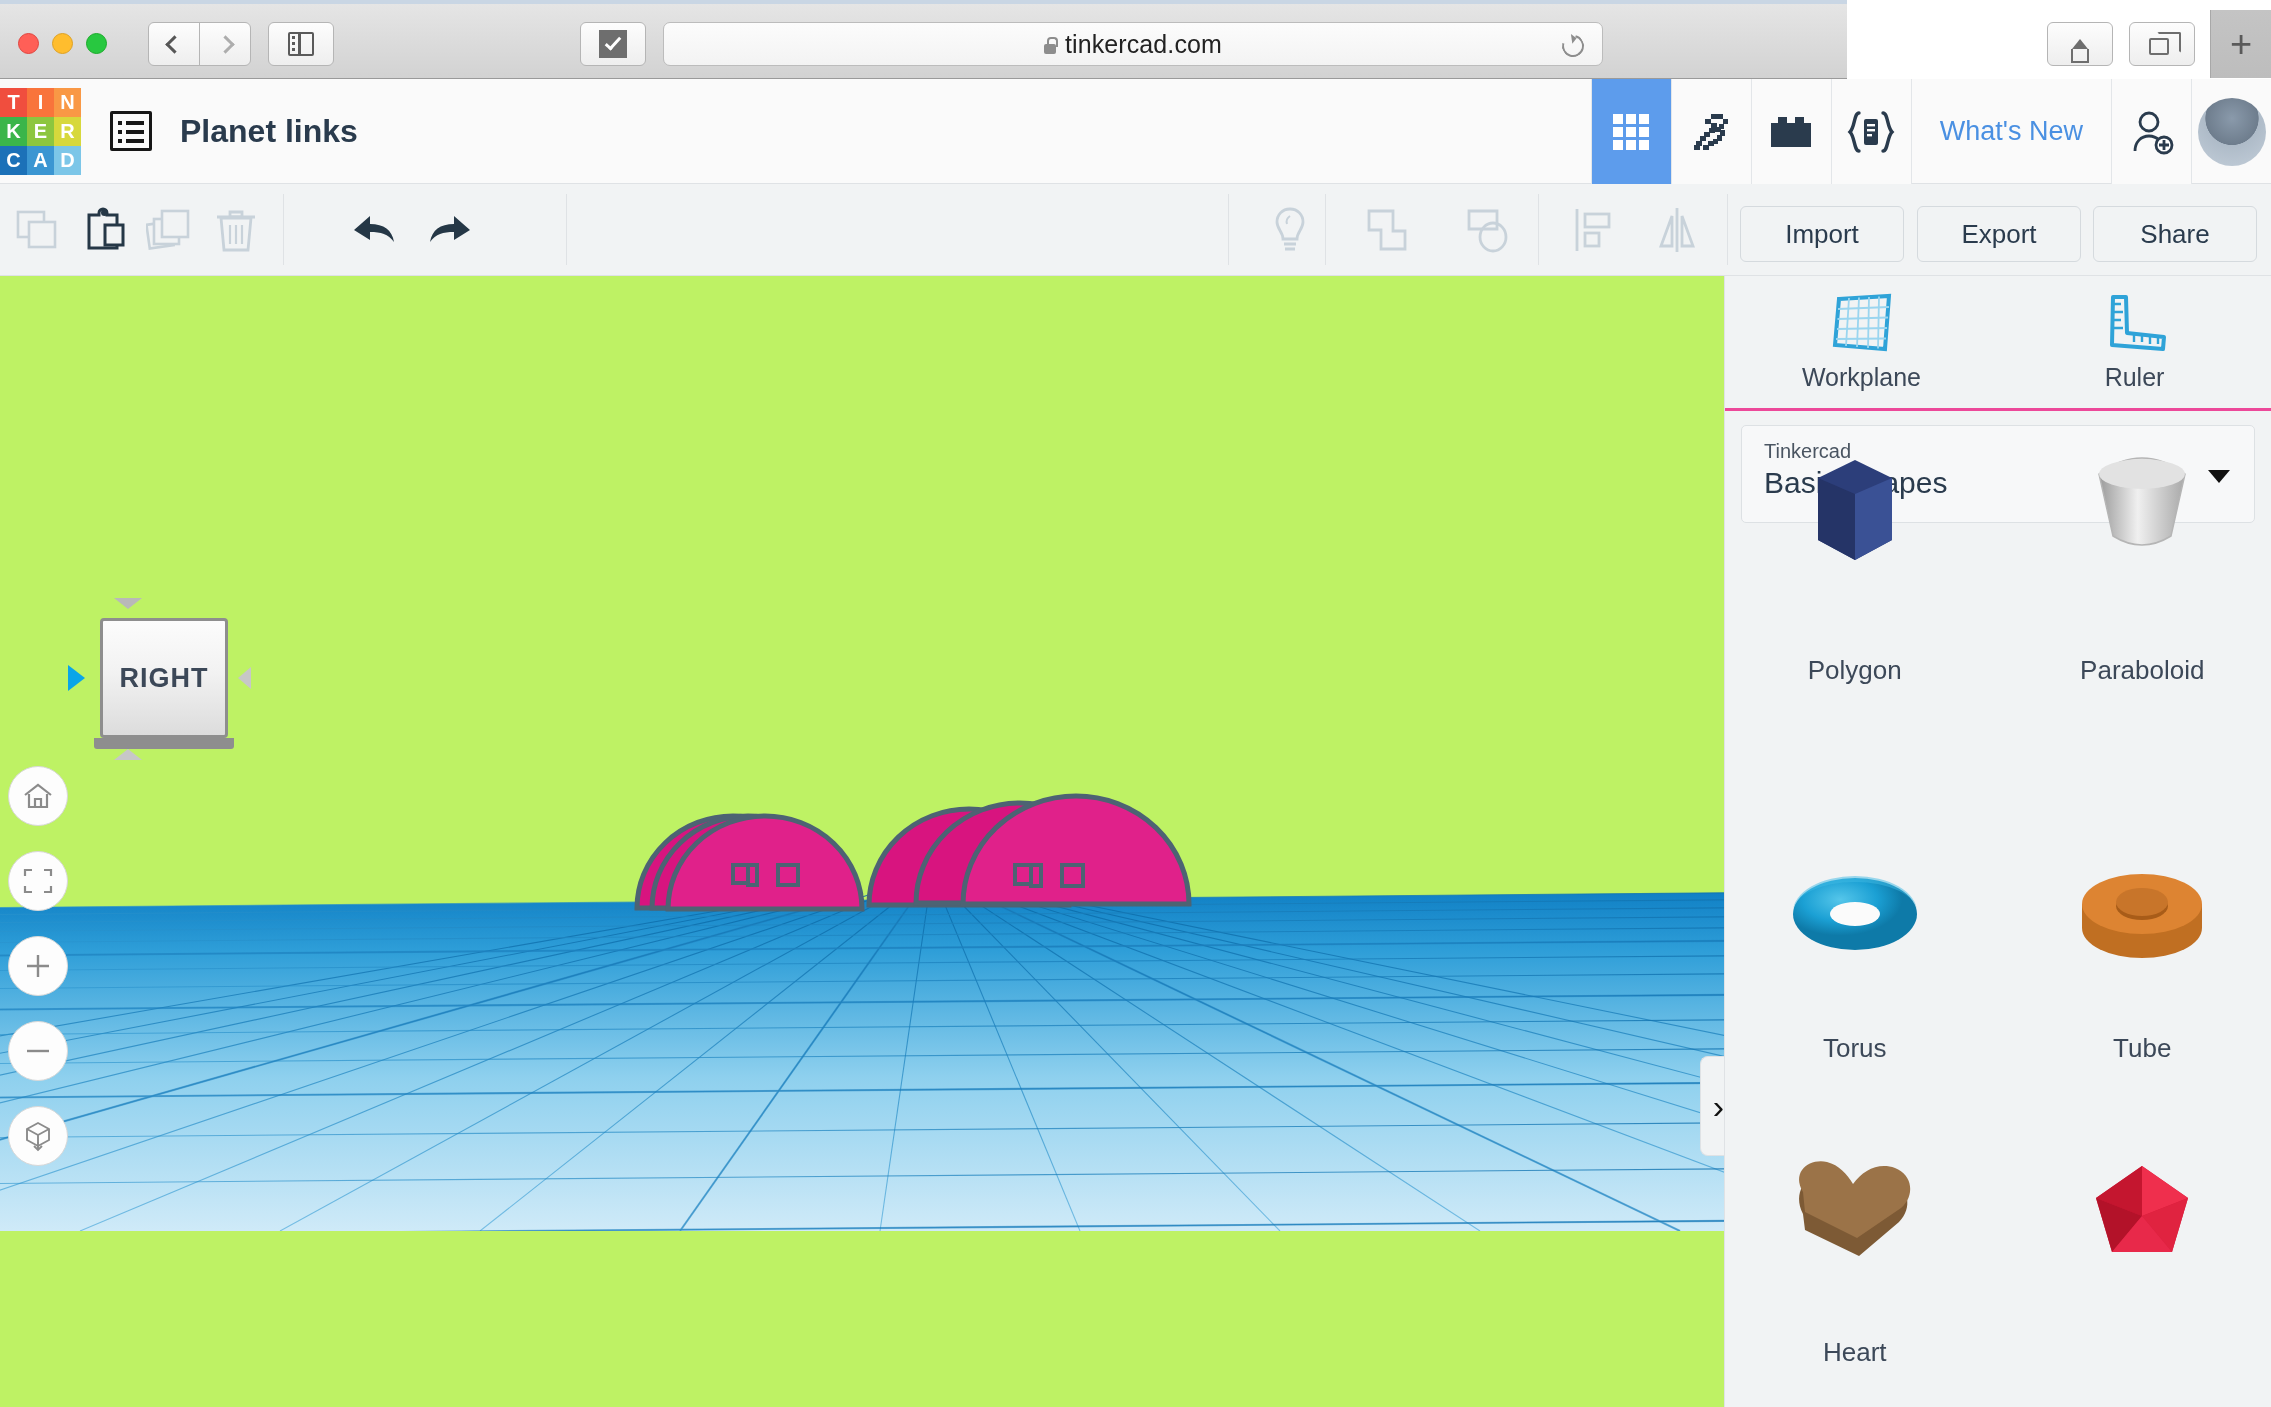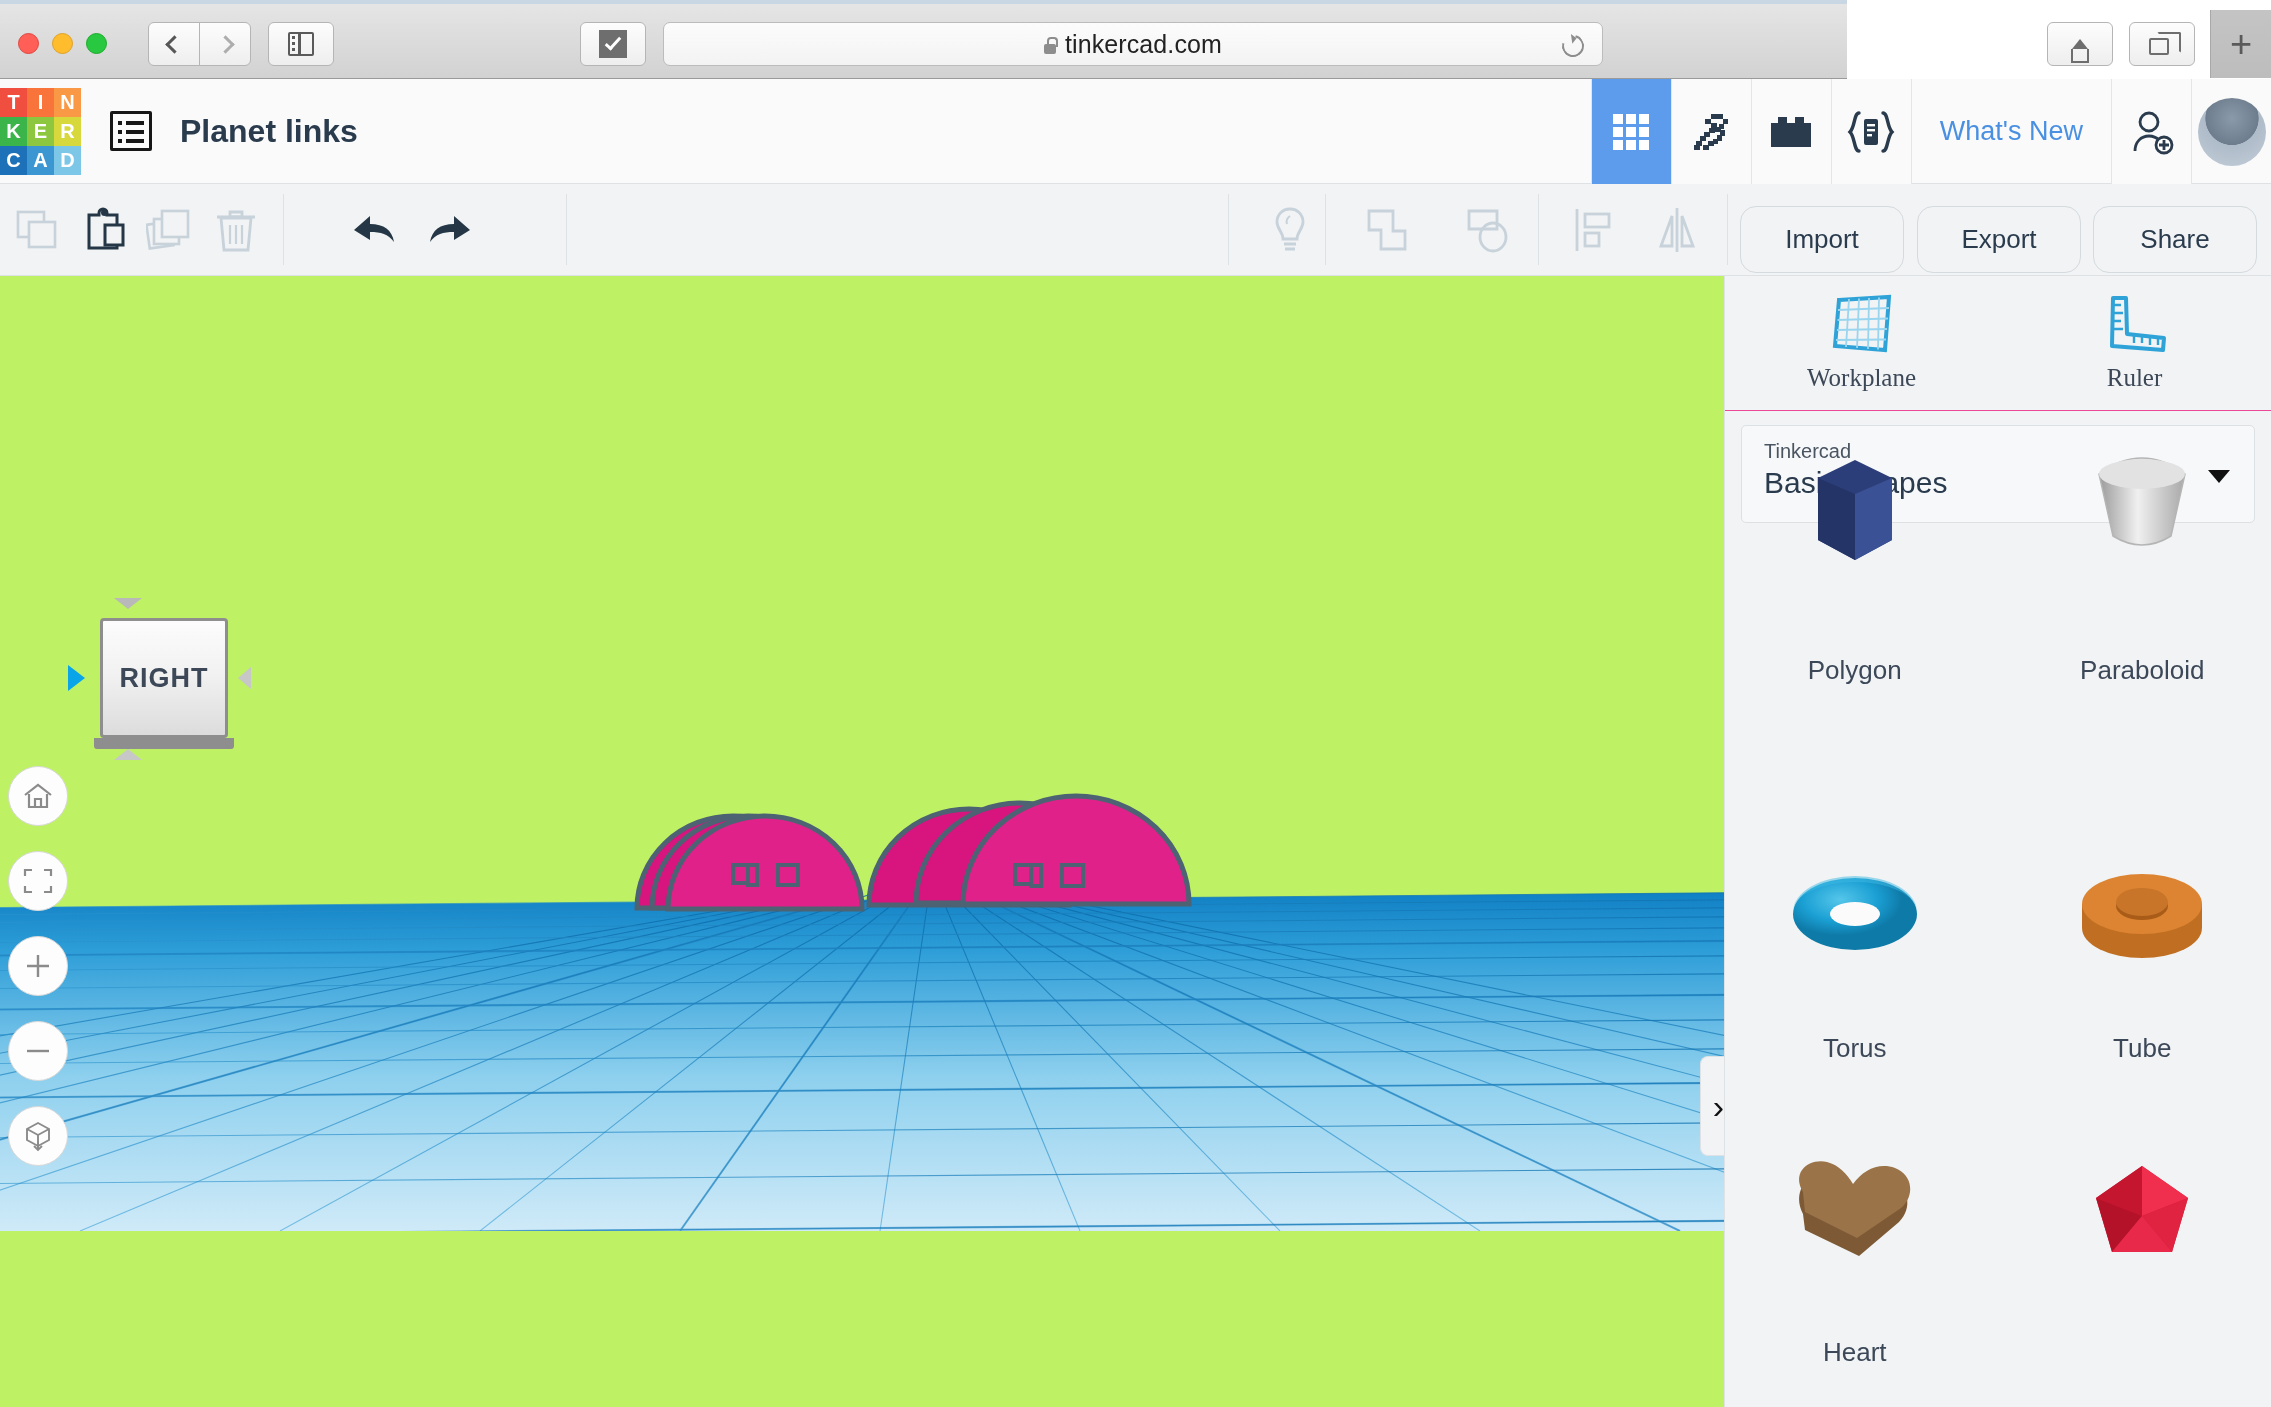--- a/index.html
+++ b/index.html
@@ -124,22 +124,22 @@
 
   
   .tc-toolbar {
     position:absolute; left:0; top:184px; width:2271px; height:92px;
     background:#f1f3f4; border-bottom:1px solid #dfe2e5;
   }
   .tb-item { position:absolute; top:0; height:91px; display:flex;align-items:center;justify-content:center;}
   .tb-div { position:absolute; top:10px; width:1px; height:71px; background:#dfe2e5;}
 
   .btn-pill {
-    position:absolute; top: 22px; height: 67px;
-    background:#f1f3f4; border:1px solid #d5dade; border-radius:16px;
+    position:absolute; top: 22px; height: 56px;
+    background:#f1f3f4; border:1px solid #d5dade; border-radius:6px;
     display:flex;align-items:center;justify-content:center;
     font-size: 26px; color:#2a3b4d;
   }
 
   
   .viewport { position:absolute; left:0; top:276px; width:1724px; height:1131px;
     background:#bef264; overflow:hidden; }
   .workplane { position:absolute; left:-420px; top:595px; width:2600px; height:360px; }
 
   .viewcube-wrap { position:absolute; left:48px; top:322px; width:150px; height:160px; }
@@ -165,21 +165,21 @@
   .collapse-handle {
     position:absolute; left:1700px; top:780px; width:36px; height:100px;
     background:#f1f3f4; border:1px solid #dfe2e5; border-right:none;
     border-radius:8px 0 0 8px; display:flex;align-items:center;justify-content:center;
     font-size: 34px; color:#111; z-index: 6;
   }
 
   
   .rpanel { position:absolute; left:1724px; top:276px; width:547px; height:1131px;
     background:#f1f3f4; border-left:1px solid #dfe2e5; overflow:hidden;}
-  .rp-tools { height:135px; display:flex; border-bottom:1px solid #ec4899;font-family:Liberation Serif, serif;}
+  .rp-tools { height:135px; display:flex; border-bottom:3px solid #ec4899;}
   .rp-tool { flex:1; display:flex;flex-direction:column;align-items:center;justify-content:center;gap:8px;}
   .rp-tool span { font-size:25px; color:#3c4858;}
 
   .shape-select { margin: 14px 16px 0 16px; height: 98px; background:#f7f8f9;
     border:1px solid #dde1e4; border-radius:5px; padding: 14px 22px; position:relative;}
   .ss-sub { font-size:20px; color:#4a5562; }
   .ss-main { font-size: 30px; color:#2a3b4d; margin-top:3px;}
   .ss-caret { position:absolute; right:24px; top:44px; width:0;height:0;
     border-left:11px solid transparent;border-right:11px solid transparent;border-top:13px solid #111;}
 

